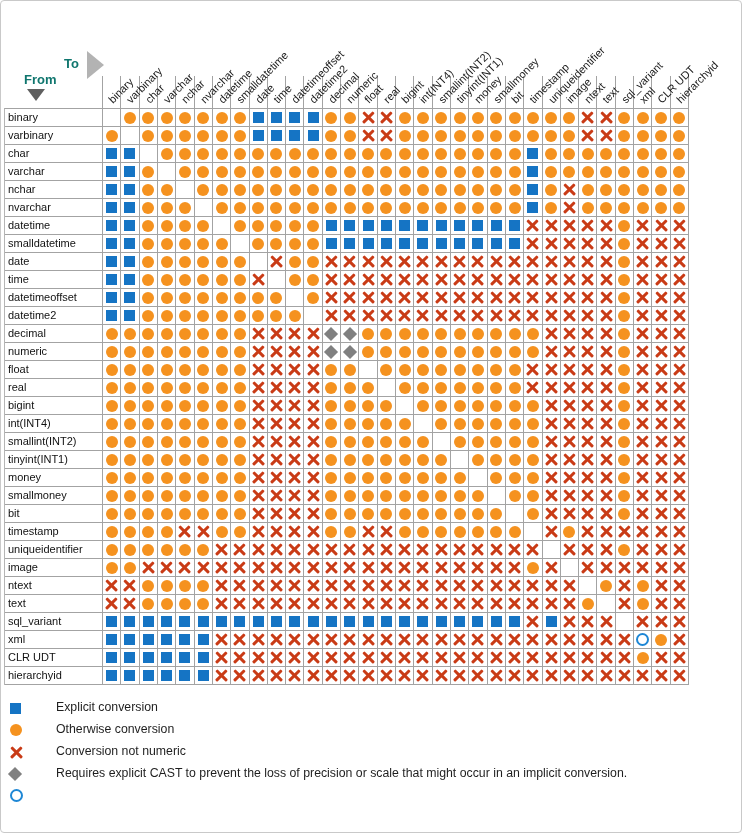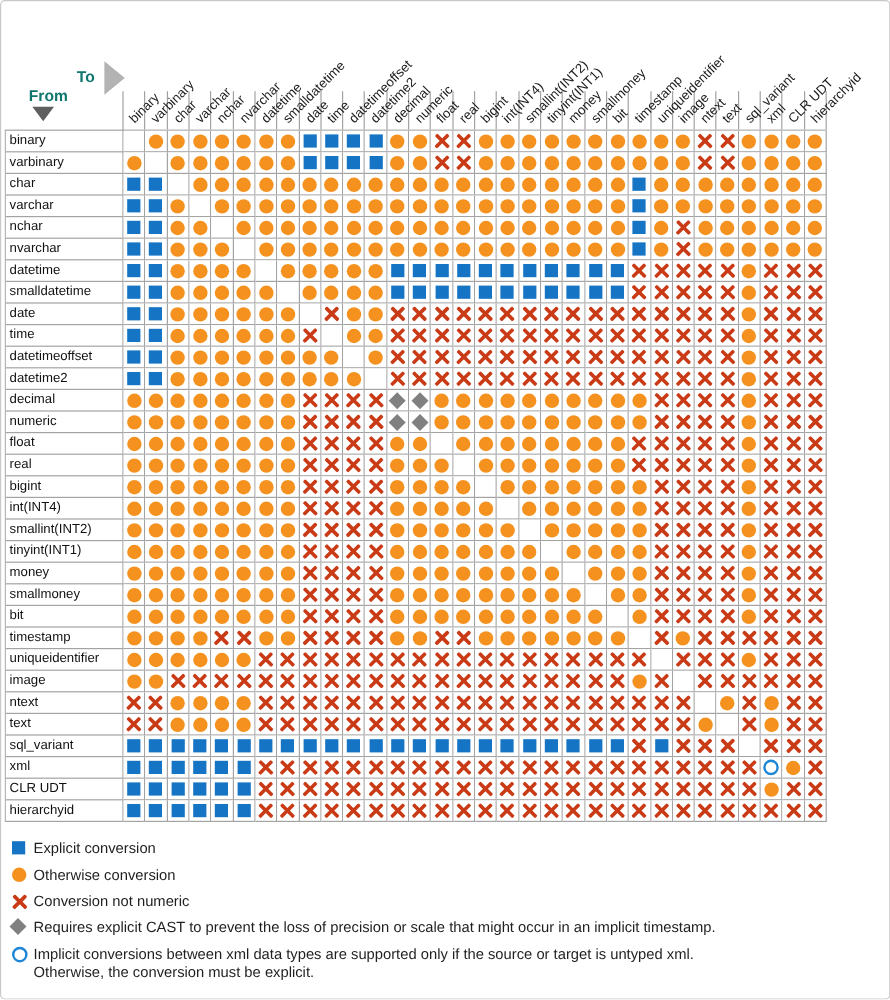--- a/index.html
+++ b/index.html
@@ -38,21 +38,21 @@
   .ic-i{width:12px;height:12px;border-radius:50%;background:var(--orange);}
   .ic-d{width:10px;height:10px;background:var(--gray);transform:rotate(45deg);}
   .ic-o{width:9px;height:9px;border-radius:50%;border:2px solid var(--lblue);background:#fff;}
   .ic-x{position:relative;width:13px;height:13px;}
   .ic-x::before,.ic-x::after{content:"";position:absolute;left:-1px;top:5px;
         width:15px;height:3.4px;background:var(--red);border-radius:1px;}
   .ic-x::before{transform:rotate(45deg);}
   .ic-x::after{transform:rotate(-45deg);}
   
   #legend{position:absolute;left:10px;top:700px;width:716px;}
-  .leg-row{display:flex;align-items:flex-start;margin-bottom:7px;}
+  .leg-row{display:flex;align-items:center;margin-bottom:7px;gap:28px;}
   .leg-ic{width:18px;flex:0 0 18px;display:flex;justify-content:flex-start;
           align-items:center;padding-top:1px;}
   .leg-text{font-size:12.3px;line-height:15px;color:#1f1f1f;}
 </style>
 </head>
 <body>
 
 <div class="frame"></div>
 
 <div class="hdr-label" id="to-label">To</div>
@@ -3197,21 +3197,20 @@
     <div class="leg-row">
       <span class="leg-ic">
         <span class="ic-x"></span>
       </span>
       <span class="leg-text">Conversion not numeric</span>
     </div>
     <div class="leg-row">
       <span class="leg-ic">
         <span class="ic-d"></span>
       </span>
-      <span class="leg-text">Requires explicit CAST to prevent the loss of precision or scale that might occur in an implicit timestamp.</span>
+      <span class="leg-text">Requires explicit CAST to prevent the loss of precision or scale that might occur in an implicit conversion.</span>
     </div>
     <div class="leg-row">
       <span class="leg-ic">
         <span class="ic-o"></span>
       </span>
-      <span class="leg-text">Implicit conversions between xml data types are supported only if the source or target is untyped xml.<br>Otherwise, the conversion must be explicit.</span>
     </div>
   </div>
 
 </body></html>

